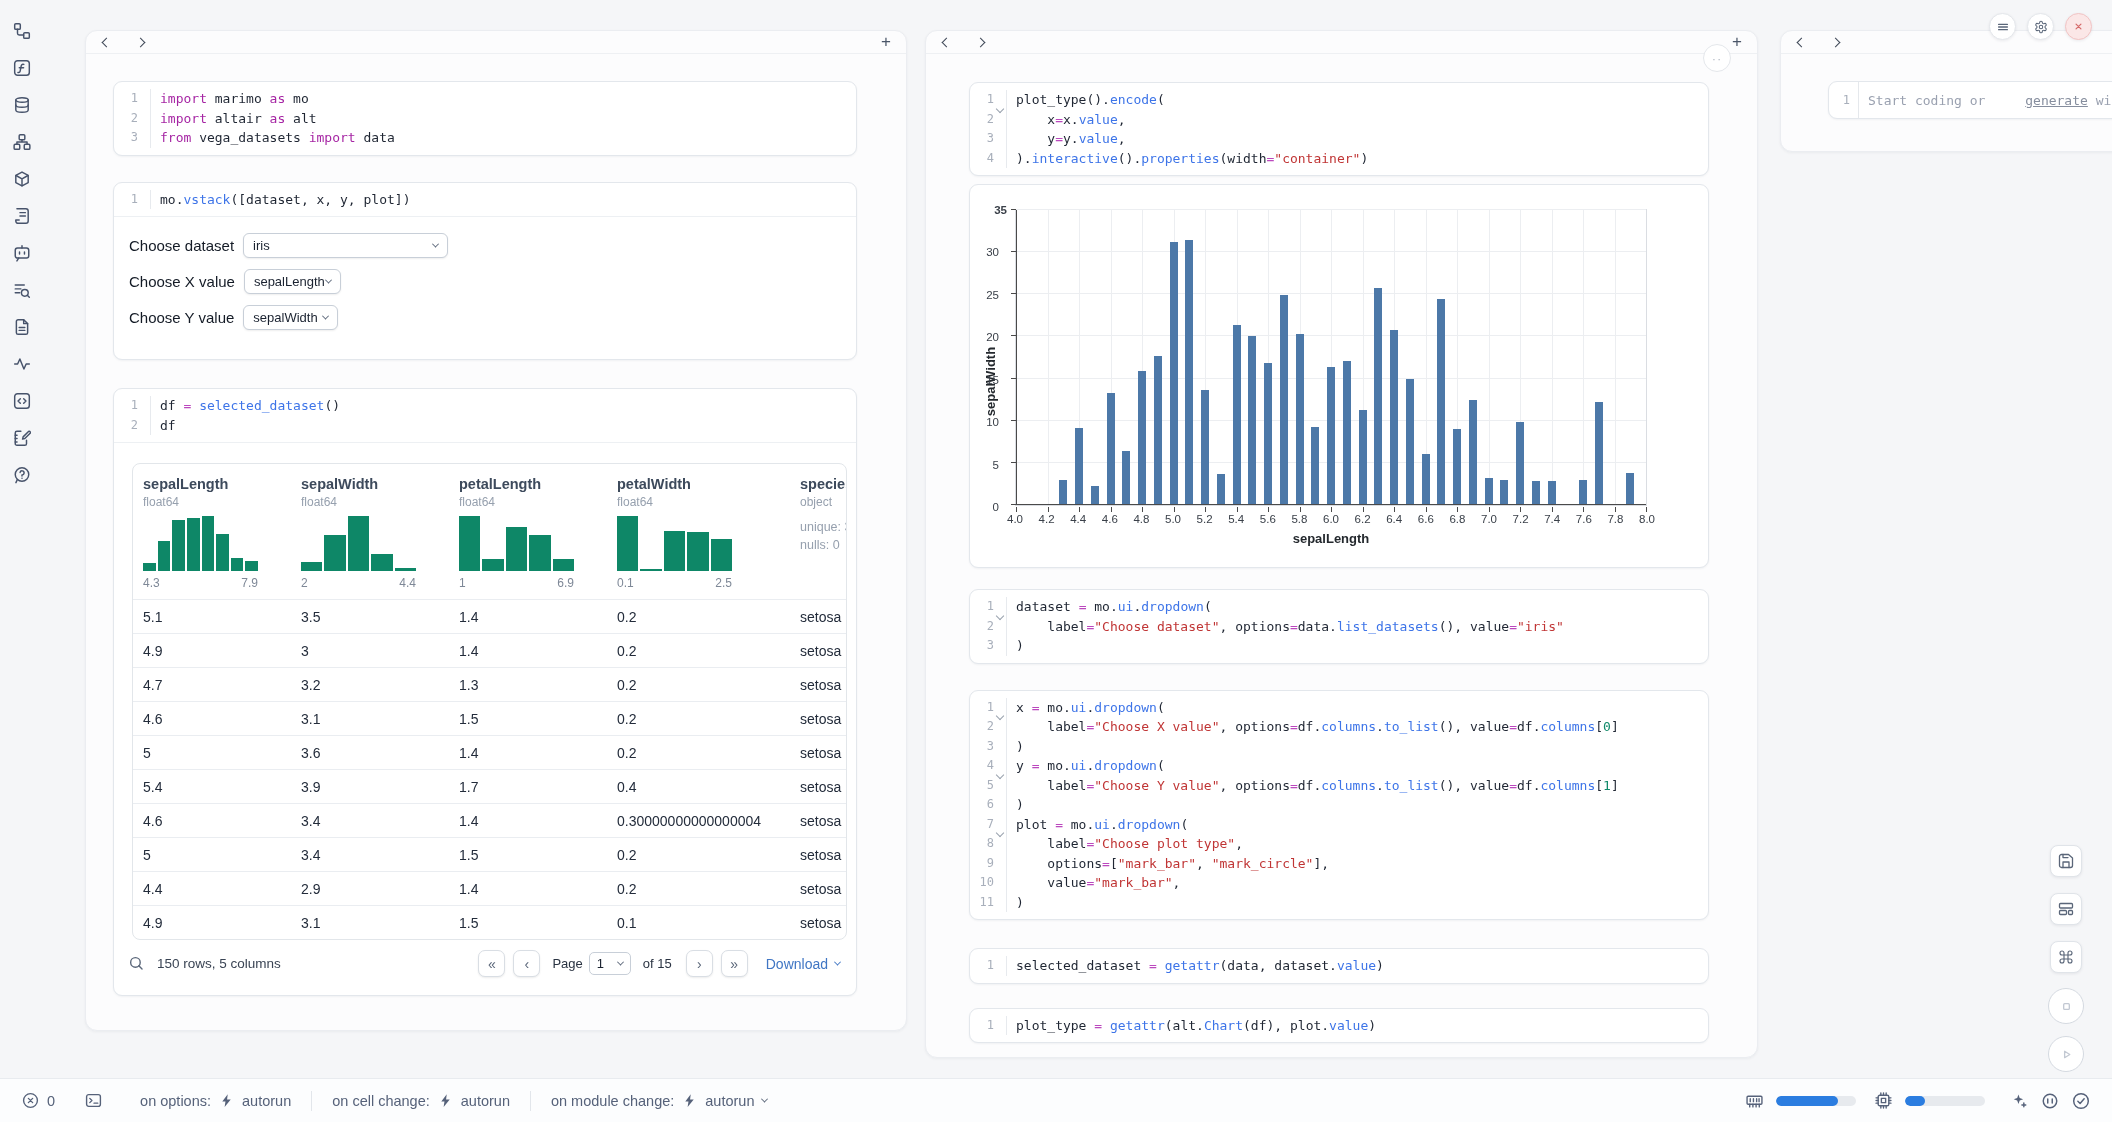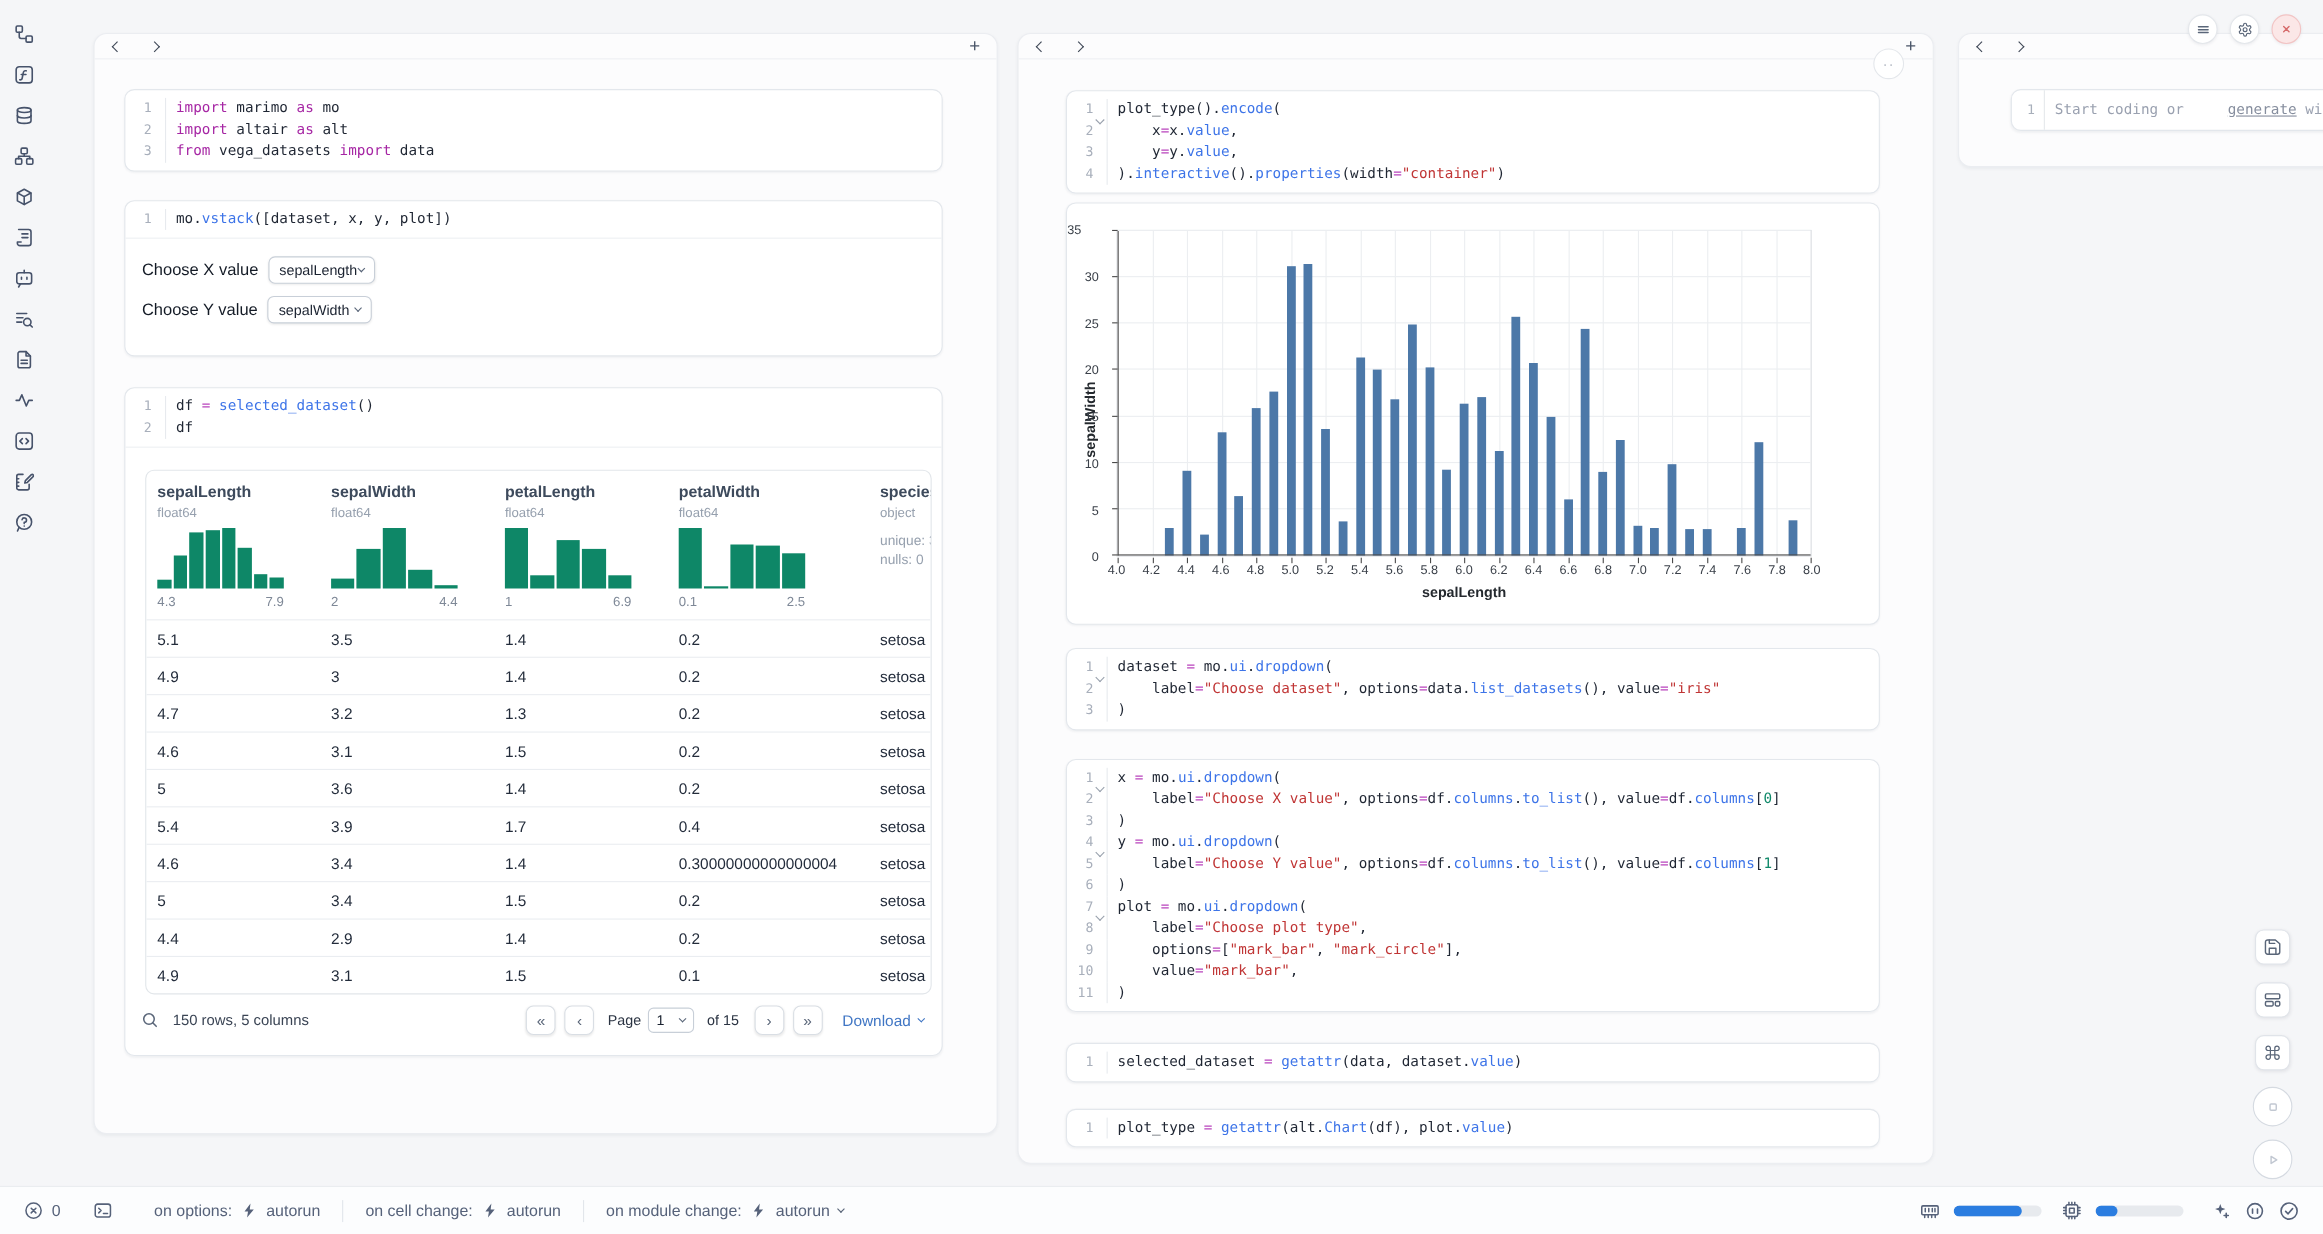--- a/index.html
+++ b/index.html
@@ -247,20 +247,27 @@
           <div class="cl">
             <span class="gut">
               <span class="lnum">1</span>
               <span class="fold"></span>
             </span>
             <span class="ctext"><span class="tok-t">mo.</span><span class="tok-fn">vstack</span><span class="tok-t">([dataset, x, y, plot])</span></span>
           </div>
         </div>
       <div class="cell-divider"></div>
       <div class="ctl-area">
+          <div class="ctl-row">
+            <span class="ctl-label">Choose dataset</span>
+            <div class="ctl-select" style="width: 205px;">
+              <span class="ctl-value">iris</span>
+              <span class="chev small down"></span>
+            </div>
+          </div>
           <div class="ctl-row">
             <span class="ctl-label">Choose X value</span>
             <div class="ctl-select" style="width: 97px;">
               <span class="ctl-value">sepalLength</span>
               <span class="chev small down"></span>
             </div>
           </div>
           <div class="ctl-row">
             <span class="ctl-label">Choose Y value</span>
             <div class="ctl-select" style="width: 95px;">
@@ -513,21 +520,21 @@
       <div class="chart-wrap">
         <div class="chart-yaxis">
           <div class="chart-ylabel">sepalWidth</div>
         <span class="ylab" style="bottom: calc(-7px); right: 8px;">0</span>
             <span class="ylab" style="bottom: calc(35.4286px); right: 8px;">5</span>
             <span class="ylab" style="bottom: calc(77.8571px); right: 8px;">10</span>
             <span class="ylab" style="bottom: calc(120.286px); right: 8px;">15</span>
             <span class="ylab" style="bottom: calc(162.714px); right: 8px;">20</span>
             <span class="ylab" style="bottom: calc(205.143px); right: 8px;">25</span>
             <span class="ylab" style="bottom: calc(247.571px); right: 8px;">30</span>
-            <span class="ylab" style="bottom: calc(290px); right: 24px;">35</span>
+            <span class="ylab" style="bottom: calc(290px); right: 0; font-weight: bold;">35</span>
           </div>
         <div class="chart-plot">
           <div class="axisL"></div>
           <div class="axisB"></div>
         <div class="ytickm" style="bottom: calc(0% + 0px);"></div>
             <div class="gh" style="bottom: 14.2857%;"></div>
             <div class="ytickm" style="bottom: calc(14.2857% + 0px);"></div>
             <div class="gh" style="bottom: 28.5714%;"></div>
             <div class="ytickm" style="bottom: calc(28.5714% + 0px);"></div>
             <div class="gh" style="bottom: 42.8571%;"></div>

